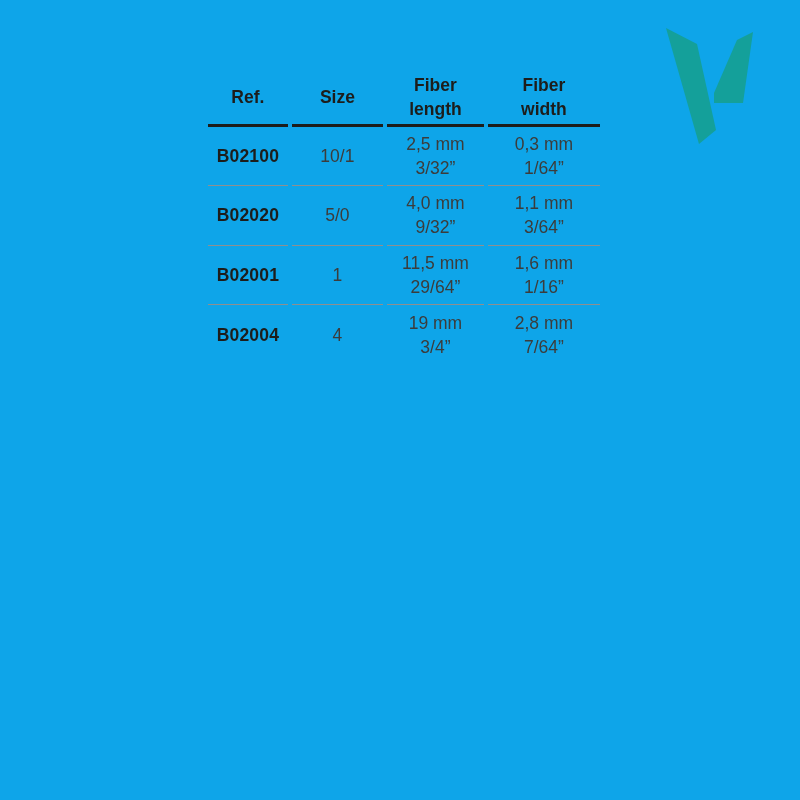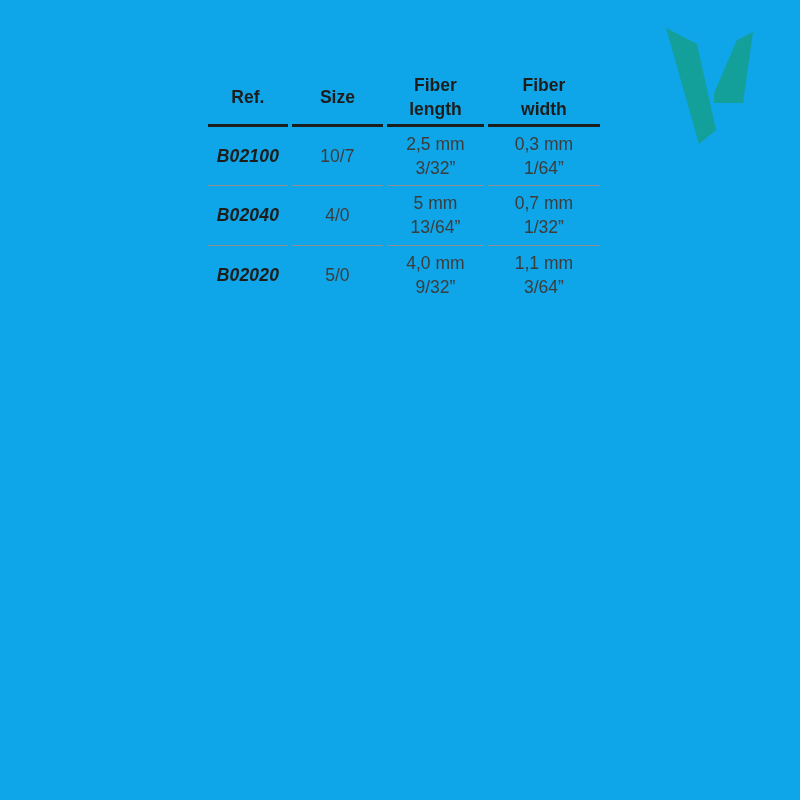--- a/index.html
+++ b/index.html
@@ -57,21 +57,20 @@
     line-height: 24px;
     white-space: pre-line;
     border-bottom: 1.5px solid #8f8f8f;
     padding: 0;
   }
   tbody tr:last-child td { border-bottom: none; }
   td.ref {
     font-weight: bold;
     color: #1d1d1b;
     letter-spacing: 0.2px;
-    font-style: italic;
   }
 </style>
 </head>
 <body>
 
 <div class="page">
 
   <svg class="logo" viewBox="0 0 110 125" xmlns="http://www.w3.org/2000/svg" aria-hidden="true">
     <polygon points="14,8 45,24 64,110 47,124" fill="#14a09a"></polygon>
     <polygon points="85,20 101,12 91,83 62,83 62,73" fill="#14a09a"></polygon>
@@ -91,48 +90,56 @@
           <th>Size</th>
           <th>Fiber
 length</th>
           <th>Fiber
 width</th>
         </tr>
       </thead>
       <tbody>
   <tr>
     <td class="ref">B02100</td>
-    <td class="size">10/7</td>
+    <td class="size">10/1</td>
     <td class="len">2,5 mm
 3/32”</td>
     <td class="wid">0,3 mm
 1/64”</td>
   </tr>
 
 
-  <tr>
-    <td class="ref">B02040</td>
-    <td class="size">4/0</td>
-    <td class="len">5 mm
-13/64”</td>
-    <td class="wid">0,7 mm
-1/32”</td>
-  </tr>
 
 
   <tr>
     <td class="ref">B02020</td>
     <td class="size">5/0</td>
     <td class="len">4,0 mm
 9/32”</td>
     <td class="wid">1,1 mm
 3/64”</td>
   </tr>
 
 
+  <tr>
+    <td class="ref">B02001</td>
+    <td class="size">1</td>
+    <td class="len">11,5 mm
+29/64”</td>
+    <td class="wid">1,6 mm
+1/16”</td>
+  </tr>
 
 
 
+  <tr>
+    <td class="ref">B02004</td>
+    <td class="size">4</td>
+    <td class="len">19 mm
+3/4”</td>
+    <td class="wid">2,8 mm
+7/64”</td>
+  </tr>
 </tbody>
     </table>
   </div>
 
 </div>
 
 </body></html>

